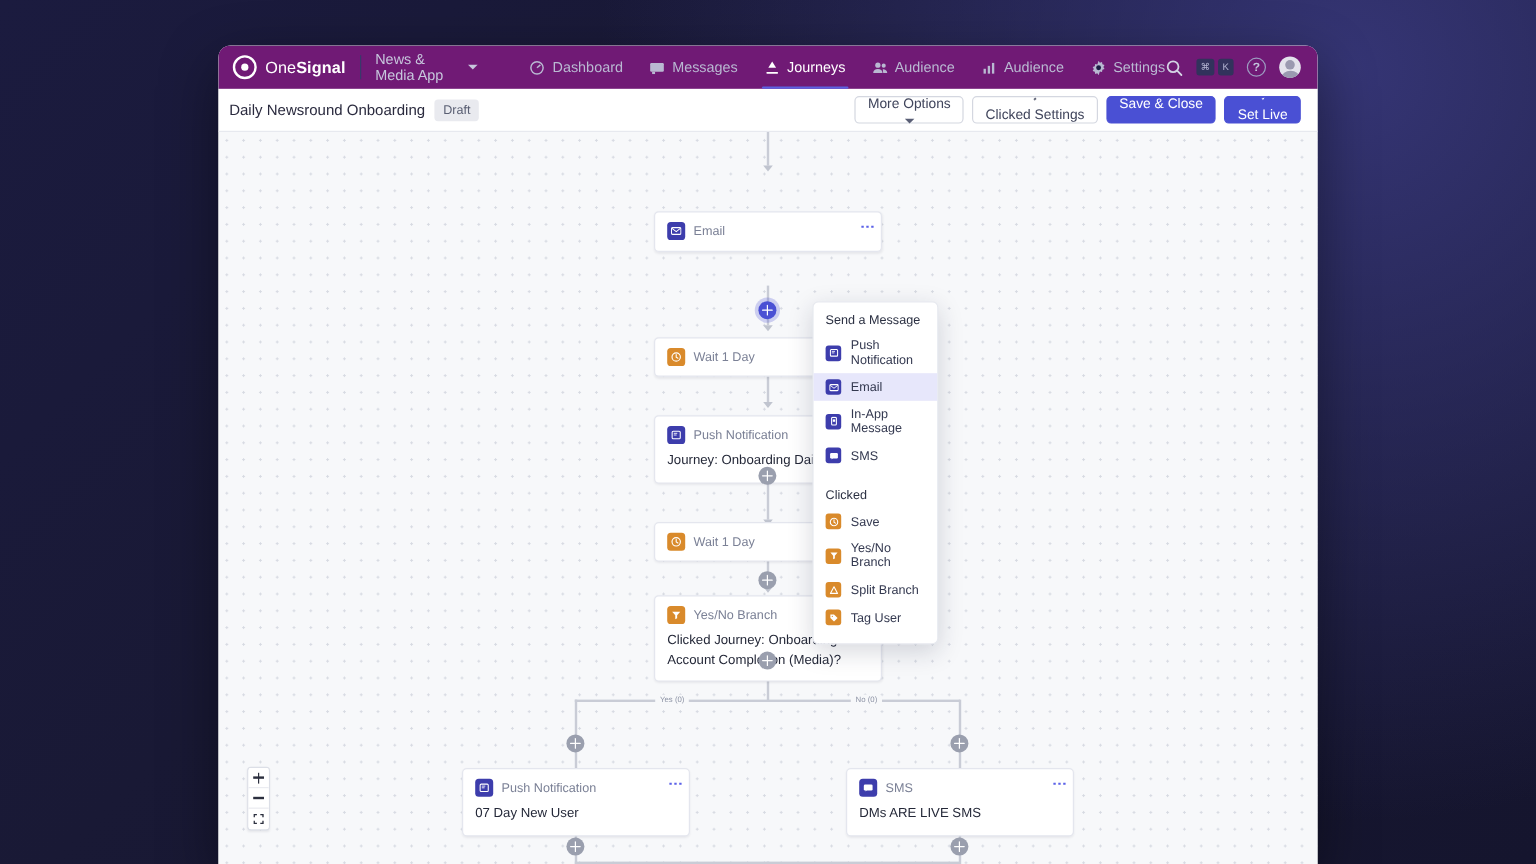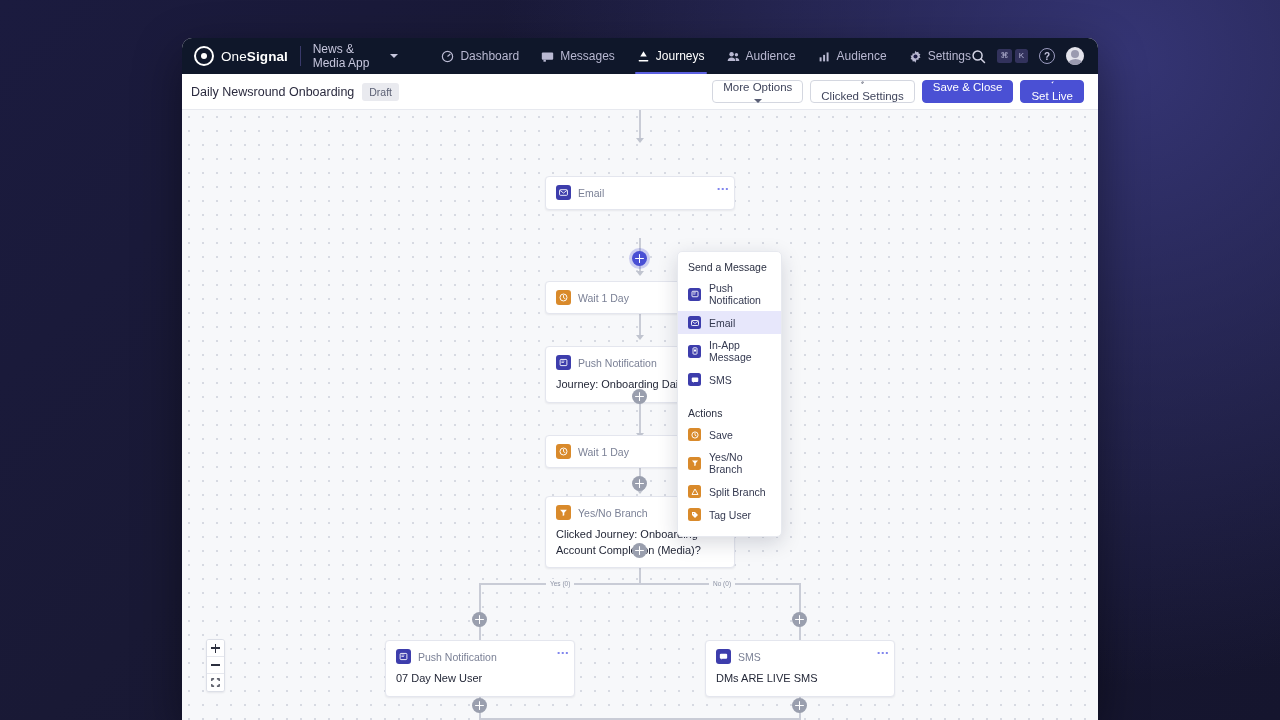--- a/index.html
+++ b/index.html
@@ -25,21 +25,21 @@
     width: 916px; height: 682px;
     border-radius: 10px 10px 0 0;
     overflow: hidden;
     box-shadow: 0 16px 48px rgba(0,0,0,.42);
     background: #fff;
   }
 
   
   .topnav {
     height: 36px;
-    background: #0f172a;
+    background: #701a75;
     display: flex; align-items: center;
     padding: 0 14px 0 12px;
     position: relative;
   }
   .brand { display: flex; align-items: center; gap: 7px; }
   .brand-logo {
     width: 20px; height: 20px; border-radius: 50%;
     border: 2px solid #fff;
     display: flex; align-items: center; justify-content: center;
     flex: none;
@@ -542,21 +542,21 @@
       <div class="menu-item">
         <span class="menu-ico ico-indigo">
           <svg width="8" height="8" viewBox="0 0 16 16">
               <rect x="1.5" y="3" width="13" height="9" rx="2" fill="#fff"></rect>
               <path d="M4 13.8 6.6 11h-2.2z" fill="#fff"></path>
             </svg>
         </span>
         <span>SMS</span>
       </div>
 
-      <div class="menu-title second">Actions</div>
+      <div class="menu-title second">Clicked</div>
 
       <div class="menu-item">
         <span class="menu-ico ico-orange">
           <svg width="8" height="8" viewBox="0 0 16 16">
               <circle cx="8" cy="8" r="6.2" fill="none" stroke="#fff" stroke-width="1.9"></circle>
               <path d="M8 4.4V8.3l2.5 1.6" fill="none" stroke="#fff" stroke-width="1.7" stroke-linecap="round"></path>
             </svg>
         </span>
         <span>Save</span>
       </div>

